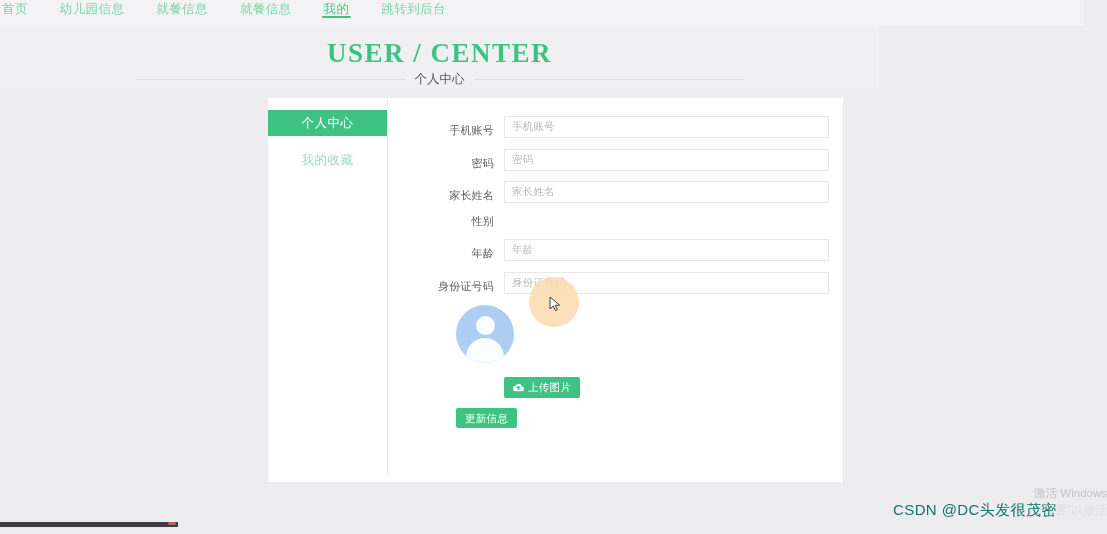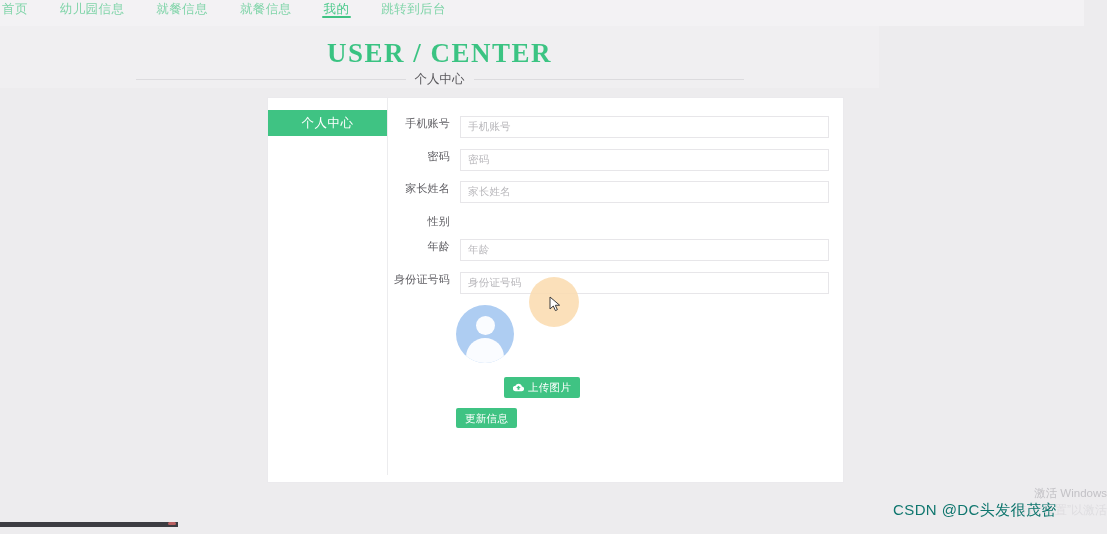--- a/index.html
+++ b/index.html
@@ -144,22 +144,23 @@
 
   
   .form-panel {
     flex: 1;
     padding: 18px 14px 10px 0;
     box-sizing: border-box;
     position: relative;
   }
   .form-row {
     display: flex;
-    align-items: flex-start;
+    align-items: flex-end;
     margin-bottom: 10.5px;
+    margin-left: 44px;
   }
   .form-label {
     width: 62px;
     flex: 0 0 62px;
     text-align: right;
     font-size: 11px;
     color: #5f5e63;
     padding-right: 10px;
     box-sizing: content-box;
     letter-spacing: 0.2px;
@@ -361,20 +362,23 @@
   </div>
 </div>
 
 <div class="content-wrap">
   <div class="card">
 
     <div class="sidebar">
       <div class="side-item active">
         <span>个人中心</span>
       </div>
+      <div class="side-item">
+        <span>我的收藏</span>
+      </div>
     </div>
 
     <div class="form-panel">
 
       <div class="form-row">
         <div class="form-label">手机账号</div>
         <div class="form-field">
           <span class="ph">手机账号</span>
         </div>
       </div>

